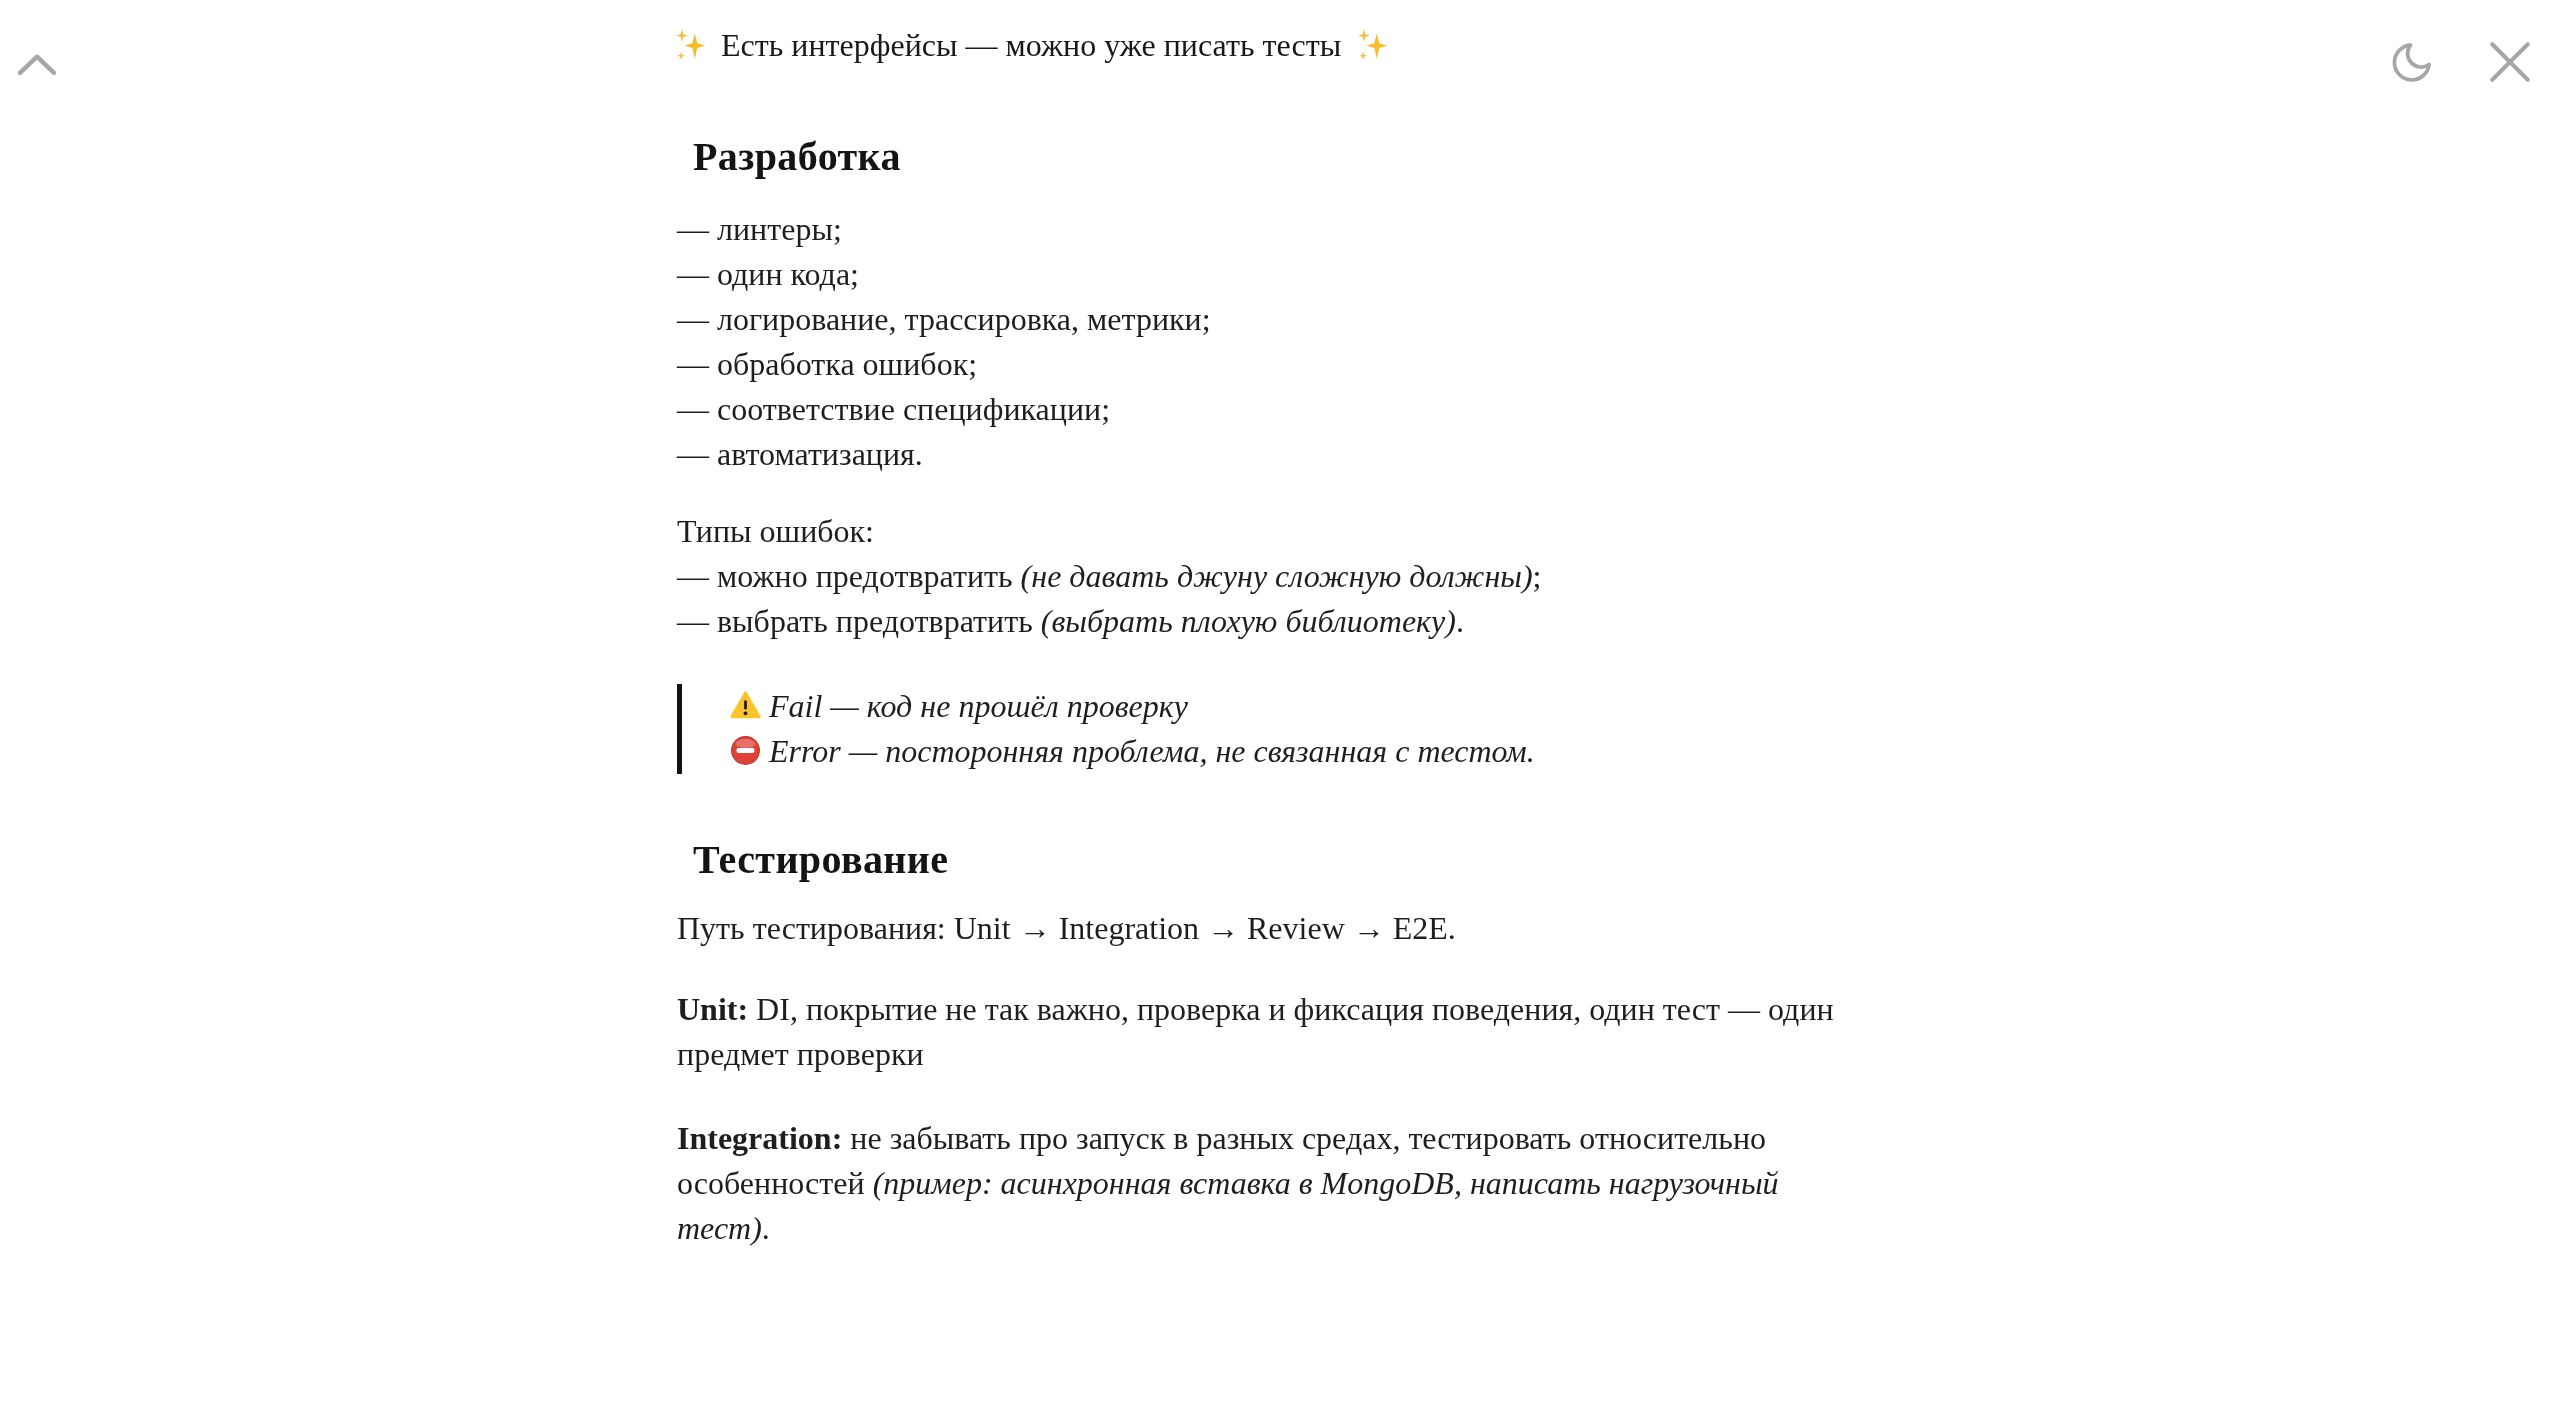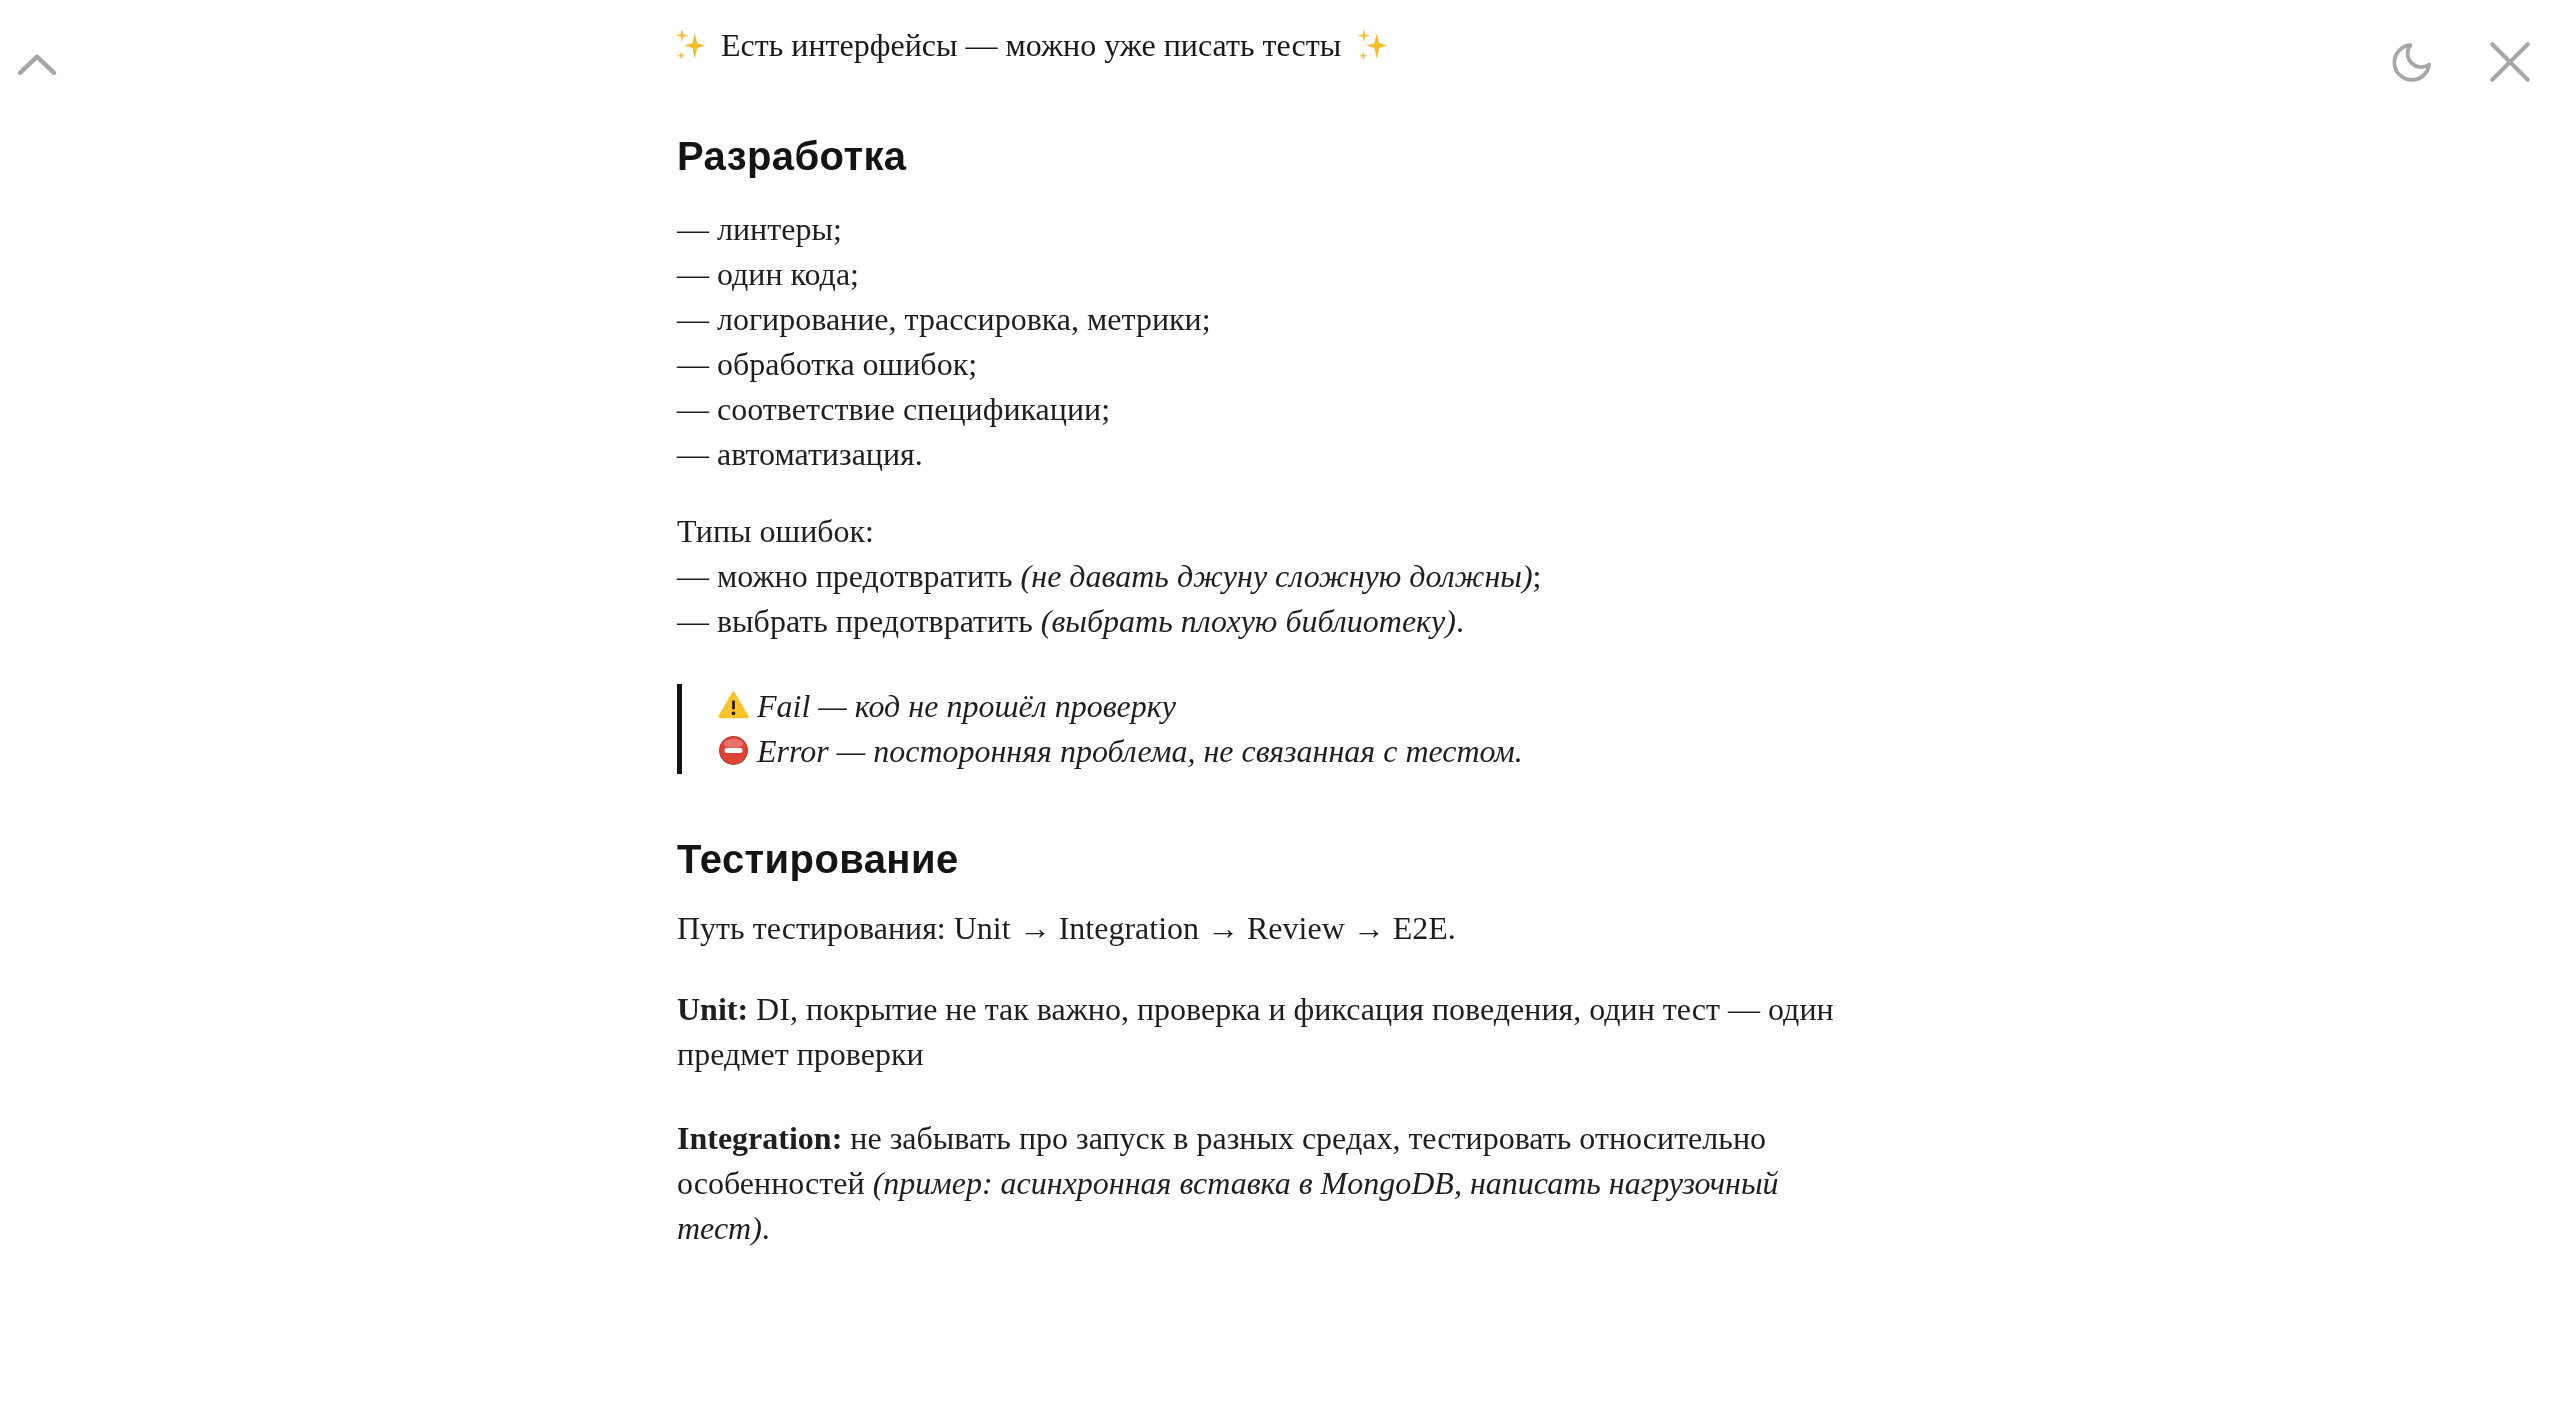--- a/index.html
+++ b/index.html
@@ -27,42 +27,42 @@
   }
   .sparkle { width: 32px; height: 36px; flex: 0 0 auto; }
 
   
   .article {
     position: absolute; left: 677px; top: 0;
     width: 1186px;
     font-size: 32px; line-height: 45px; color: #1e1e1e;
   }
   h3 {
-    font-family: Liberation Sans, sans-serif;
+    font-family: Liberation Serif, serif;
     font-weight: 700; font-size: 40px; line-height: 45px;
-    color: #141414; margin: 0; letter-spacing: 0.4px;
+    color: #141414; margin: 16px; letter-spacing: 0.4px;
   }
   .h-dev  { margin-top: 134px; }
   .h-test { margin-top: 63px; }
 
   .list      { margin-top: 27.5px; }
   .p-errors  { margin-top: 32px; margin-bottom: 0; }
   .p-path    { margin-top: 24px; margin-bottom: 0; }
   .p-unit    { margin-top: 36px; margin-bottom: 0; }
   .p-int     { margin-top: 39px; margin-bottom: 0; }
   .p-rev     { margin-top: 39px; margin-bottom: 0; }
   p { margin: 0; }
 
   .note { font-style: italic; }
   b { font-weight: 700; }
 
   blockquote {
     margin: 40px 0 0 0;
     border-left: 5.7px solid #121212;
-    padding: 0 0 0 36px;
+    padding: 0 0 0 48px;
   }
   .quote-line { font-style: italic; }
   .quote-emoji { width: 31px; height: 31px; vertical-align: -4.9px; margin-right: 8px; }
 </style>
 </head>
 <body>
 
 <div class="topbar">
 
   <div class="icon-btn collapse-btn">

